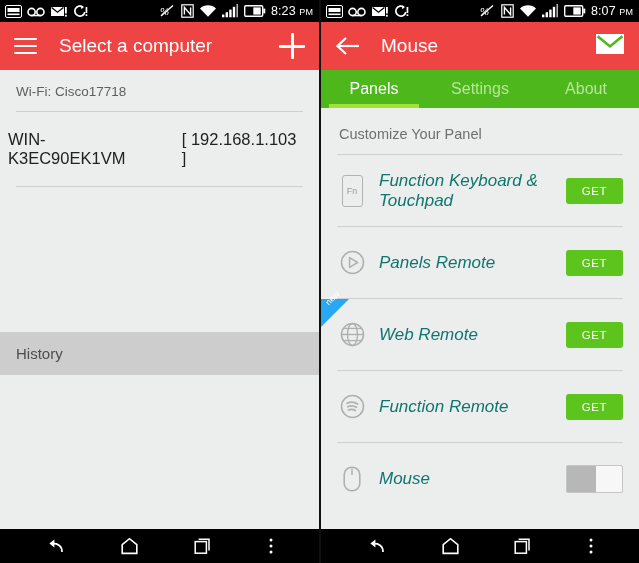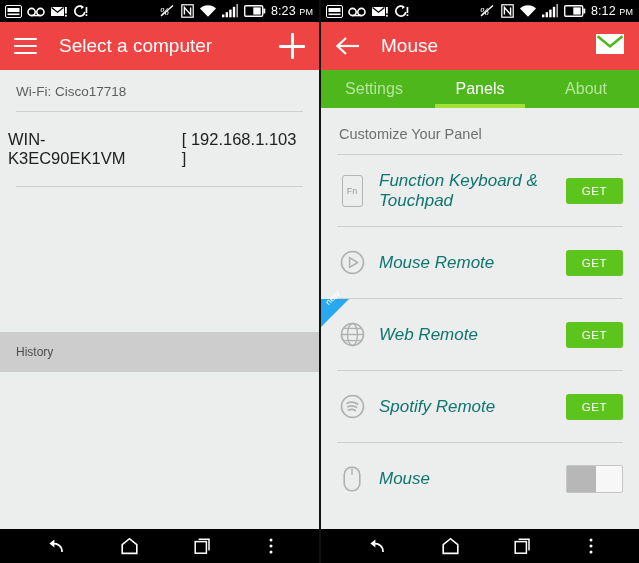--- a/index.html
+++ b/index.html
@@ -83,21 +83,21 @@
     font-size:13.5px; color:#5e5e5e;
   }
   .hr{ height:1px; background:#cfcfcf; margin:0 16px; }
   .computer-row{
     display:flex; align-items:center; padding:18px 16px 18px 8px;
     cursor:pointer;
   }
   .computer-name{ font-size:16.5px; color:#212121; }
   .computer-ip{ font-size:16.5px; color:#212121; margin-left:22px; }
   .history-header{
-    background:#cdcdcd; padding:13px 16px; font-size:12px; color:#4d4d4d;
+    background:#cdcdcd; padding:13px 16px; font-size:15px; color:#4d4d4d;
   }
   .no-history{
     text-align:center; padding:42px 0 0 0;
     font-size:13.5px; color:#a0a0a0;
   }
 
   
   .section-title{
     padding:18px 18px 12px 18px; font-size:14.5px; color:#6f6f6f;
   }
@@ -311,46 +311,46 @@
             <rect x="3.6" y="8.2" width="2.4" height="5.1" fill="#fff"></rect>
             <rect x="7.2" y="5.6" width="2.4" height="7.7" fill="#fff"></rect>
             <rect x="10.8" y="2.8" width="2.4" height="10.5" fill="#fff"></rect>
             <rect x="14.6" y="0" width="1.1" height="13.3" fill="#fff"></rect>
           </svg>
         <svg class="sb-icon" width="22" height="12" viewBox="0 0 22 12">
             <rect x="0.7" y="0.7" width="18" height="10.6" rx="1.3" fill="none" stroke="#fff" stroke-width="1.4"></rect>
             <rect x="9.3" y="2.4" width="7.4" height="7.2" fill="#fff"></rect>
             <rect x="19.3" y="3.6" width="2" height="4.8" fill="#fff"></rect>
           </svg>
-        <div class="sb-time"><span>8:12</span> <span class="ampm">PM</span></div>
+        <div class="sb-time"><span>8:07</span> <span class="ampm">PM</span></div>
       </div>
     </div>
 
     <div class="appbar">
       <div class="backarrow">
         <svg width="26" height="22" viewBox="0 0 26 22">
             <line x1="2" y1="11" x2="24" y2="11" stroke="#fff" stroke-width="2.2"></line>
             <polyline points="11,3 2.4,11 11,19" fill="none" stroke="#fff" stroke-width="2.2"></polyline>
           </svg>
       </div>
       <div class="title">Mouse</div>
       <div class="envelope">
         <svg width="30" height="24" viewBox="0 0 30 24">
             <rect x="1" y="2" width="28" height="20" fill="#fff"></rect>
             <path d="M2.6 4.2L15 14.4 27.4 4.2" fill="none" stroke="#4eb71c" stroke-width="2.6"></path>
           </svg>
       </div>
     </div>
 
     <div class="tabs">
+      <div class="tab active">
+          <span>Panels</span>
+        </div>
       <div class="tab">
           <span>Settings</span>
-        </div>
-      <div class="tab active">
-          <span>Panels</span>
         </div>
       <div class="tab">
           <span>About</span>
         </div>
     </div>
 
     <div class="body">
       <div class="section-title">Customize Your Panel</div>
       <div class="hr"></div>
 
@@ -365,21 +365,21 @@
         </div>
         <div class="row-sep"></div>
 
         <div class="list-row">
           <div class="row-icon">
             <svg width="25" height="25" viewBox="0 0 25 25">
                 <circle cx="12.5" cy="12.5" r="11" fill="none" stroke="#b0b0b0" stroke-width="1.6"></circle>
                 <path d="M9.6 7.6l8 4.9-8 4.9z" fill="none" stroke="#b0b0b0" stroke-width="1.5" stroke-linejoin="round"></path>
               </svg>
           </div>
-          <div class="row-label">Mouse Remote</div>
+          <div class="row-label">Panels Remote</div>
           <div class="get-btn">GET</div>
         </div>
         <div class="row-sep"></div>
 
         <div class="list-row">
           <div class="ribbon"></div>
           <div class="ribbon-text">new</div>
           <div class="row-icon">
             <svg width="25" height="25" viewBox="0 0 25 25">
                 <circle cx="12.5" cy="12.5" r="11" fill="none" stroke="#b0b0b0" stroke-width="1.6"></circle>
@@ -396,21 +396,21 @@
 
         <div class="list-row">
           <div class="row-icon">
             <svg width="25" height="25" viewBox="0 0 25 25">
                 <circle cx="12.5" cy="12.5" r="11" fill="none" stroke="#b0b0b0" stroke-width="1.6"></circle>
                 <path d="M7 9.3c3.6-1.6 7.8-1.1 10.6 0.7" fill="none" stroke="#b0b0b0" stroke-width="1.7" stroke-linecap="round"></path>
                 <path d="M7.7 12.7c3-1.3 6.4-0.9 8.8 0.6" fill="none" stroke="#b0b0b0" stroke-width="1.7" stroke-linecap="round"></path>
                 <path d="M8.4 16c2.4-1 5-0.7 6.9 0.5" fill="none" stroke="#b0b0b0" stroke-width="1.7" stroke-linecap="round"></path>
               </svg>
           </div>
-          <div class="row-label">Spotify Remote</div>
+          <div class="row-label">Function Remote</div>
           <div class="get-btn">GET</div>
         </div>
         <div class="row-sep"></div>
 
         <div class="list-row">
           <div class="row-icon">
             <svg width="18" height="26" viewBox="0 0 18 26">
                 <rect x="1.2" y="1.2" width="15.6" height="23.6" rx="7.5" fill="none" stroke="#b0b0b0" stroke-width="1.6"></rect>
                 <line x1="9" y1="2.4" x2="9" y2="9" stroke="#b0b0b0" stroke-width="1.5"></line>
               </svg>

